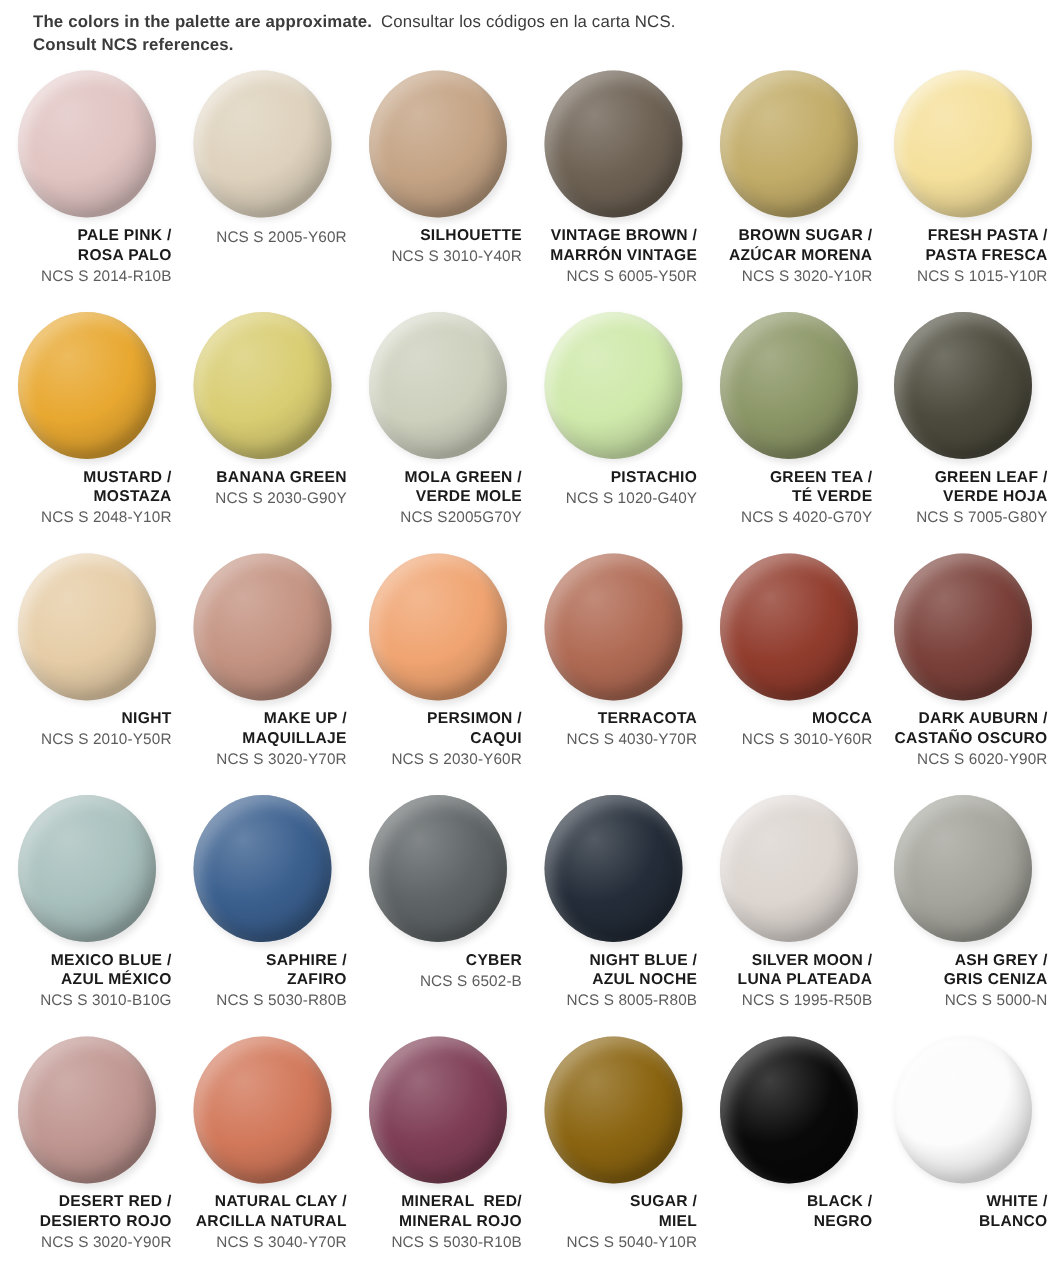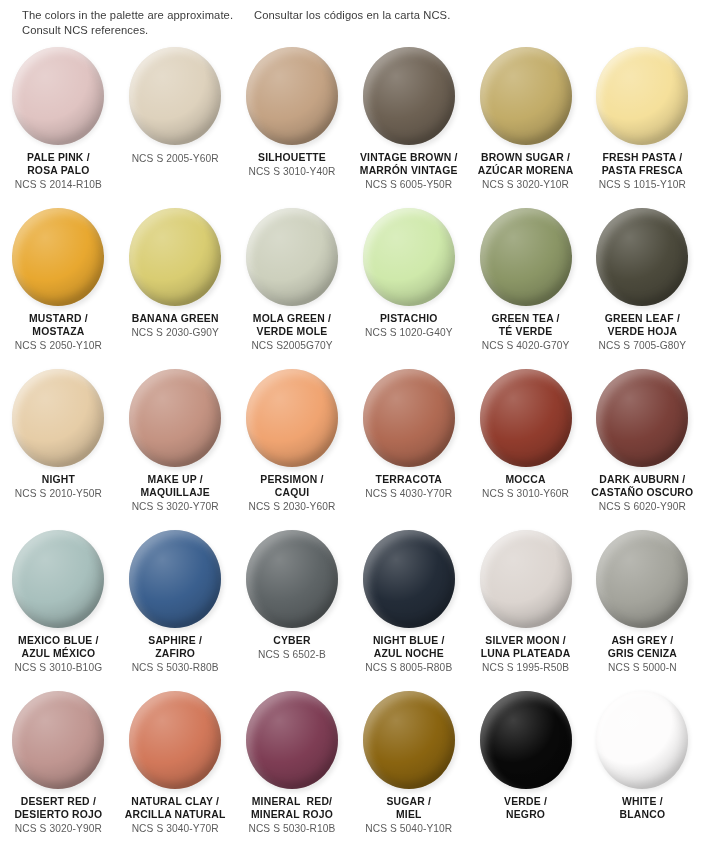--- a/index.html
+++ b/index.html
@@ -21,21 +21,21 @@
     display: flex;
     padding: 8px 0 0 22px;
     box-sizing: border-box;
   }
   .note {
     font-size: 11.2px;
     line-height: 15px;
     color: #3b3b3b;
     letter-spacing: 0.01em;
   }
-  .note-en { width: 232px; }
+  .note-en { width: 232px; font-weight: bold; }
   .note-es { width: 300px; }
   .note .line { display: block; white-space: pre; }
 
   
   .grid {
     margin-top: 9px;
     display: grid;
     grid-template-columns: repeat(6, 116.8px);
     grid-auto-rows: 161px;
     width: 701px;
@@ -80,21 +80,21 @@
   .swatch.light {
     box-shadow:
       inset -4px -6px 10px rgba(0,0,0,0.10),
       inset 4px 5px 9px rgba(255,255,255,0.5),
       1px 2px 5px rgba(0,0,0,0.09);
   }
 
   
   .labels {
     width: 116px;
-    text-align: center;
+    text-align: right;
     padding: 0 2px;
     box-sizing: border-box;
   }
   .name {
     font-size: 10.4px;
     font-weight: bold;
     line-height: 13.2px;
     letter-spacing: 0.02em;
     color: #1a1a1a;
     white-space: pre;
@@ -180,21 +180,21 @@
         <div class="code">NCS S 1015-Y10R</div>
       </div>
     </div>
     <div class="cell">
       <div class="swatch-wrap">
         <div class="swatch" style="background-color: rgb(232, 168, 48);"></div>
       </div>
       <div class="labels">
         <div class="name">MUSTARD /
 MOSTAZA</div>
-        <div class="code">NCS S 2050-Y10R</div>
+        <div class="code">NCS S 2048-Y10R</div>
       </div>
     </div>
     <div class="cell">
       <div class="swatch-wrap">
         <div class="swatch" style="background-color: rgb(217, 205, 114);"></div>
       </div>
       <div class="labels">
         <div class="name">BANANA GREEN</div>
         <div class="code">NCS S 2030-G90Y</div>
       </div>
@@ -392,21 +392,21 @@
         <div class="name">SUGAR /
 MIEL</div>
         <div class="code">NCS S 5040-Y10R</div>
       </div>
     </div>
     <div class="cell">
       <div class="swatch-wrap">
         <div class="swatch" style="background-color: rgb(9, 9, 9);"></div>
       </div>
       <div class="labels">
-        <div class="name">VERDE /
+        <div class="name">BLACK /
 NEGRO</div>
       </div>
     </div>
     <div class="cell">
       <div class="swatch-wrap">
         <div class="swatch light" style="background-color: rgb(253, 252, 252);"></div>
       </div>
       <div class="labels">
         <div class="name">WHITE /
 BLANCO</div>

